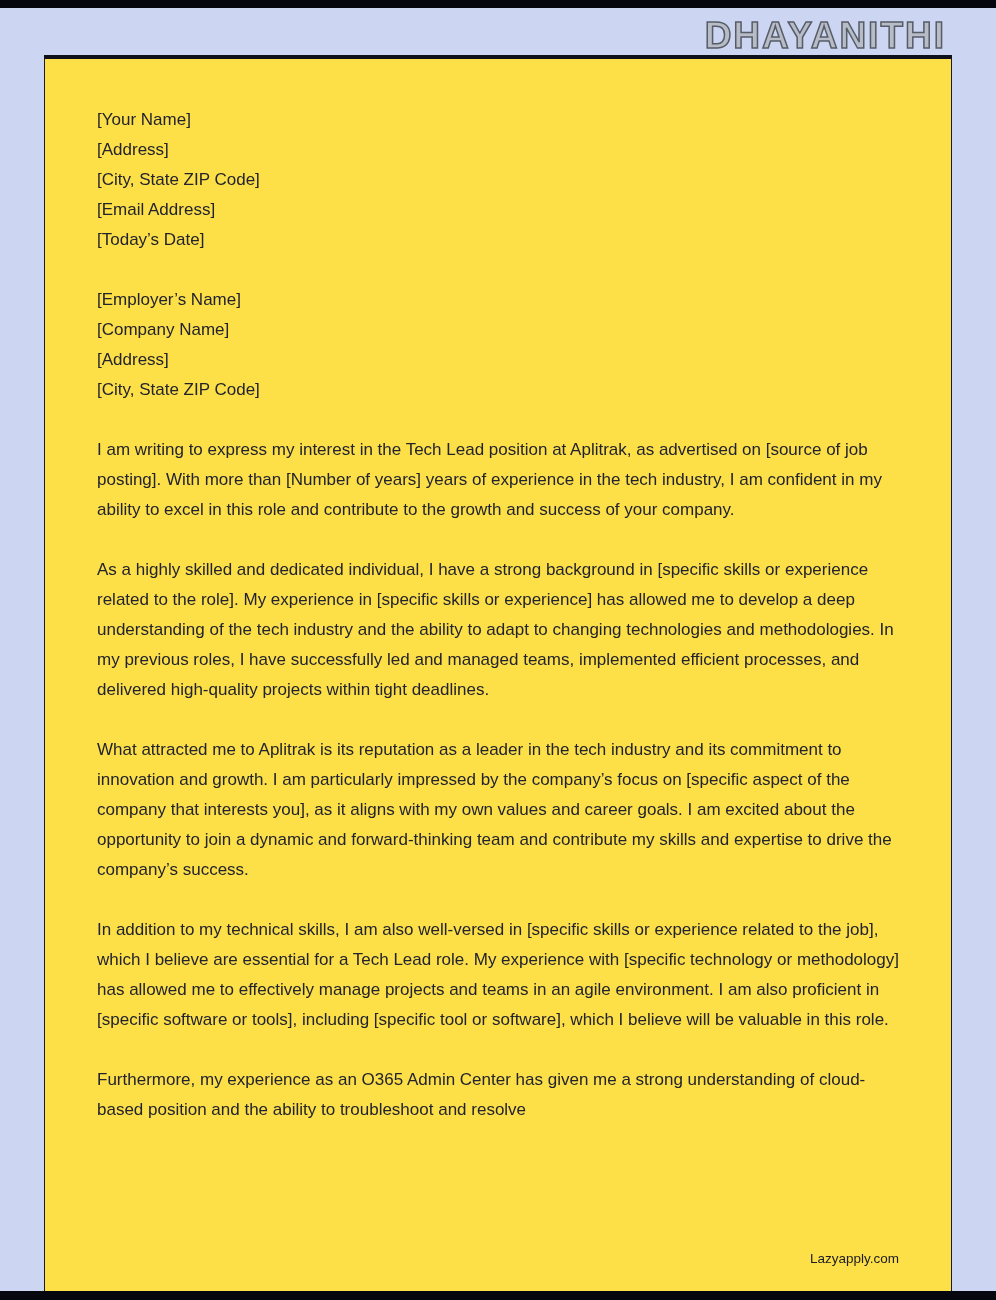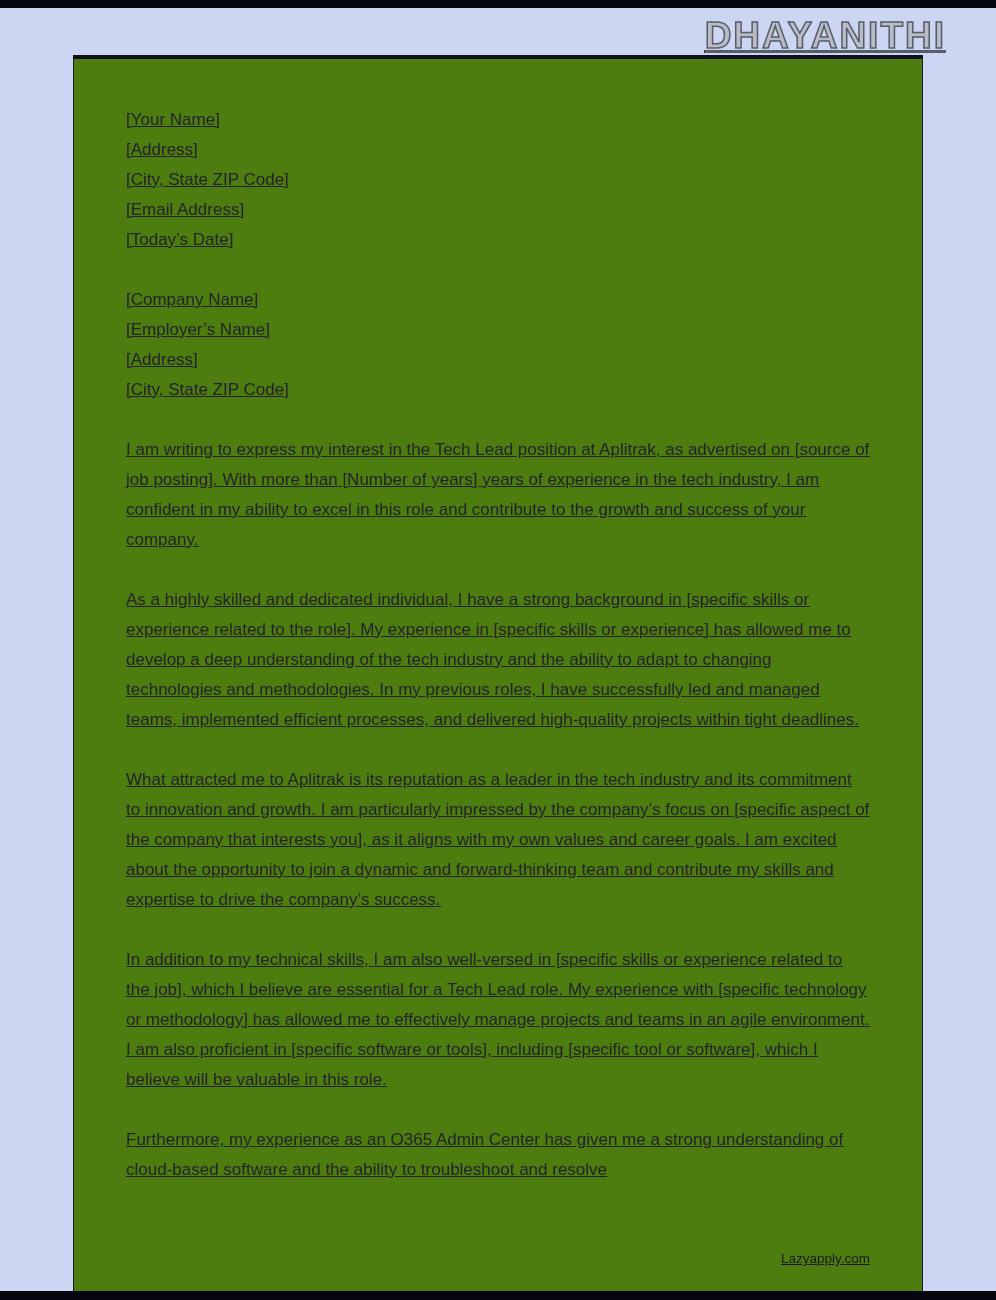--- a/index.html
+++ b/index.html
@@ -1,15 +1,15 @@
 <!DOCTYPE html>
 <html><head>
 <meta charset="utf-8">
 <style>
-  * { margin: 0; padding: 0; box-sizing: border-box; text-decoration: underline; }
+  * { margin: 0; padding: 0; box-sizing: border-box; }
   html, body { width: 996px; height: 1300px; }
   body {
     background: #ccd6f2;
     font-family: "Liberation Sans", sans-serif;
     overflow: hidden;
   }
   .canvas {
     position: relative;
     width: 996px;
     height: 1300px;
@@ -35,22 +35,22 @@
     font-weight: 700;
     line-height: 1;
     letter-spacing: 2px;
     color: #b7bcc6;
     -webkit-text-stroke: 1.5px #565c68;
     font-family: "Liberation Sans", sans-serif;
   }
   .page {
     position: relative;
     flex: 1 1 auto;
-    margin: 0 73px;
-    background: #4d7c0f;
+    margin: 0 44px;
+    background: #fde047;
     border-top: 4px solid #10101c;
     border-left: 1px solid #1a1a26;
     border-right: 1px solid #1a1a26;
     overflow: hidden;
   }
   .letter {
     padding: 46px 52px 0 52px;
     font-size: 17px;
     line-height: 30px;
     color: #23232e;
@@ -91,32 +91,32 @@
 
       <div class="block">
         <p>[Your Name]</p>
         <p>[Address]</p>
         <p>[City, State ZIP Code]</p>
         <p>[Email Address]</p>
         <p>[Today’s Date]</p>
       </div>
 
       <div class="block">
+        <p>[Employer’s Name]</p>
         <p>[Company Name]</p>
-        <p>[Employer’s Name]</p>
         <p>[Address]</p>
         <p>[City, State ZIP Code]</p>
       </div>
 
 
       <p class="para">I am writing to express my interest in the Tech Lead position at Aplitrak, as advertised on [source of job posting]. With more than [Number of years] years of experience in the tech industry, I am confident in my ability to excel in this role and contribute to the growth and success of your company.</p>
       <p class="para">As a highly skilled and dedicated individual, I have a strong background in [specific skills or experience related to the role]. My experience in [specific skills or experience] has allowed me to develop a deep understanding of the tech industry and the ability to adapt to changing technologies and methodologies. In my previous roles, I have successfully led and managed teams, implemented efficient processes, and delivered high-quality projects within tight deadlines.</p>
       <p class="para">What attracted me to Aplitrak is its reputation as a leader in the tech industry and its commitment to innovation and growth. I am particularly impressed by the company’s focus on [specific aspect of the company that interests you], as it aligns with my own values and career goals. I am excited about the opportunity to join a dynamic and forward-thinking team and contribute my skills and expertise to drive the company’s success.</p>
       <p class="para">In addition to my technical skills, I am also well-versed in [specific skills or experience related to the job], which I believe are essential for a Tech Lead role. My experience with [specific technology or methodology] has allowed me to effectively manage projects and teams in an agile environment. I am also proficient in [specific software or tools], including [specific tool or software], which I believe will be valuable in this role.</p>
-      <p class="para">Furthermore, my experience as an O365 Admin Center has given me a strong understanding of cloud-based software and the ability to troubleshoot and resolve</p>
+      <p class="para">Furthermore, my experience as an O365 Admin Center has given me a strong understanding of cloud-based position and the ability to troubleshoot and resolve</p>
 
     </div>
 
     <div class="watermark">Lazyapply.com</div>
   </div>
 
   <div class="bottom-bar"></div>
 
 </div>
 

